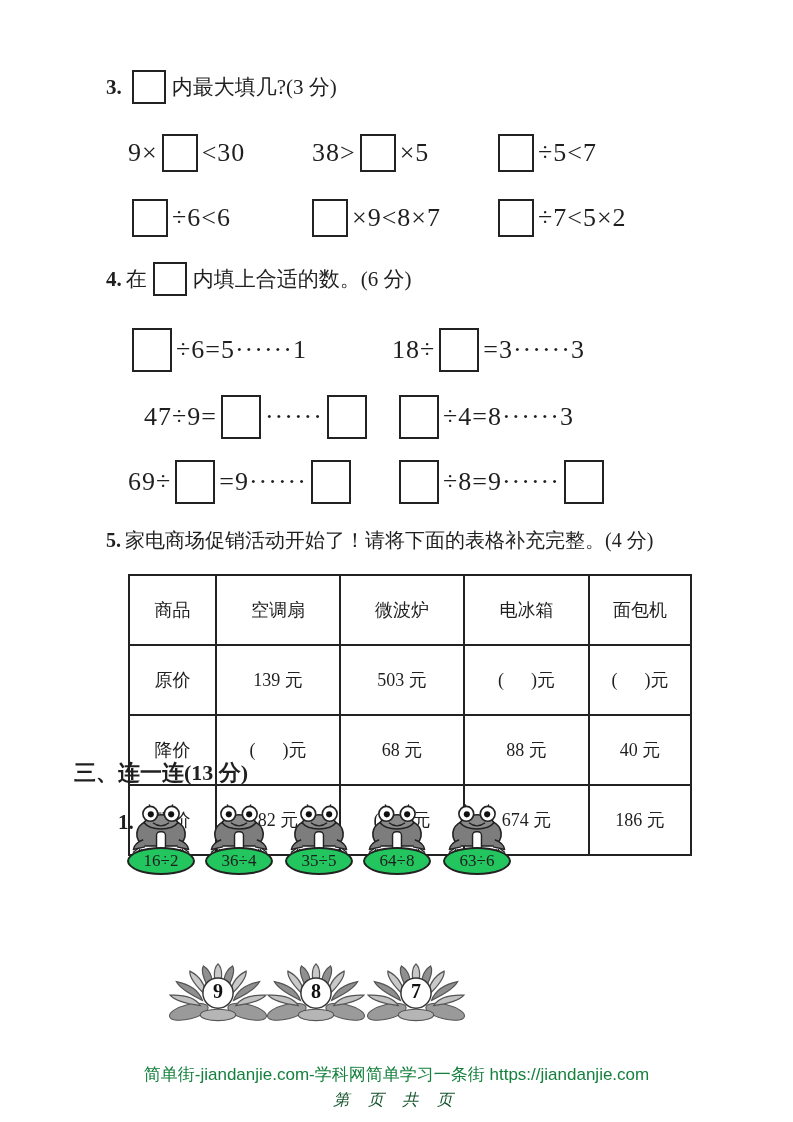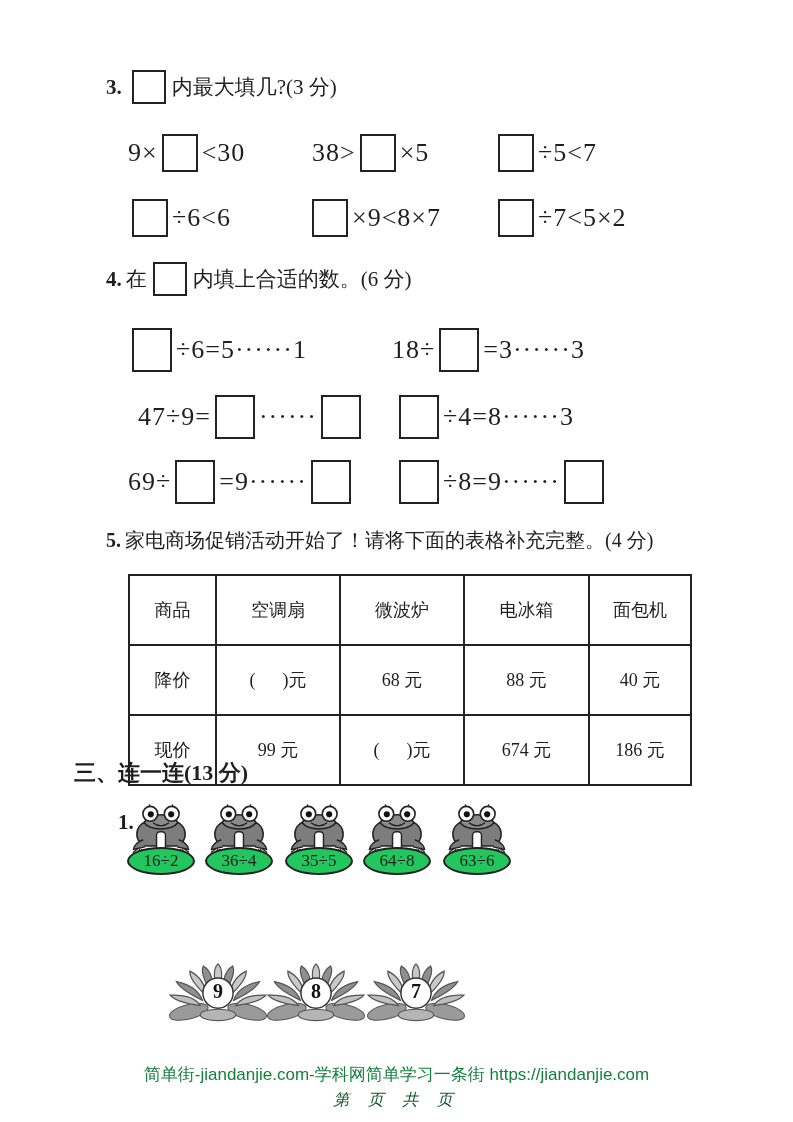--- a/index.html
+++ b/index.html
@@ -127,21 +127,21 @@
 
   <div class="eq q4" style="left:128px;top:328px;">
       <span class="box q4box"></span>
       <span class="eq-t">÷6=5······1</span>
     </div>
   <div class="eq q4" style="left:392px;top:328px;">
       <span class="eq-t">18÷</span>
       <span class="box q4box"></span>
       <span class="eq-t">=3······3</span>
     </div>
-  <div class="eq q4" style="left:138px;top:395px;">
+  <div class="eq q4" style="left:144px;top:395px;">
       <span class="eq-t">47÷9=</span>
       <span class="box q4box"></span>
       <span class="eq-t">······</span>
       <span class="box q4box"></span>
     </div>
   <div class="eq q4" style="left:395px;top:395px;">
       <span class="box q4box"></span>
       <span class="eq-t">÷4=8······3</span>
     </div>
   <div class="eq q4" style="left:128px;top:460px;">
@@ -171,29 +171,36 @@
       </colgroup>
     <tbody>
       <tr>
         <td>商品</td>
         <td>空调扇</td>
         <td>微波炉</td>
         <td>电冰箱</td>
         <td>面包机</td>
       </tr>
       <tr>
+        <td>原价</td>
+        <td>139 元</td>
+        <td>503 元</td>
+        <td>(      )元</td>
+        <td>(      )元</td>
+      </tr>
+      <tr>
         <td>降价</td>
         <td>(      )元</td>
         <td>68 元</td>
         <td>88 元</td>
         <td>40 元</td>
       </tr>
       <tr>
         <td>现价</td>
-        <td>99 元</td>
+        <td>82 元</td>
         <td>(      )元</td>
         <td>674 元</td>
         <td>186 元</td>
       </tr>
     </tbody>
   </table>
 
   <div class="abs sec-title" style="left:74px;top:758px;">三、连一连(13 分)</div>
   <div class="abs item-num" style="left:118px;top:810px;">1.</div>
 

